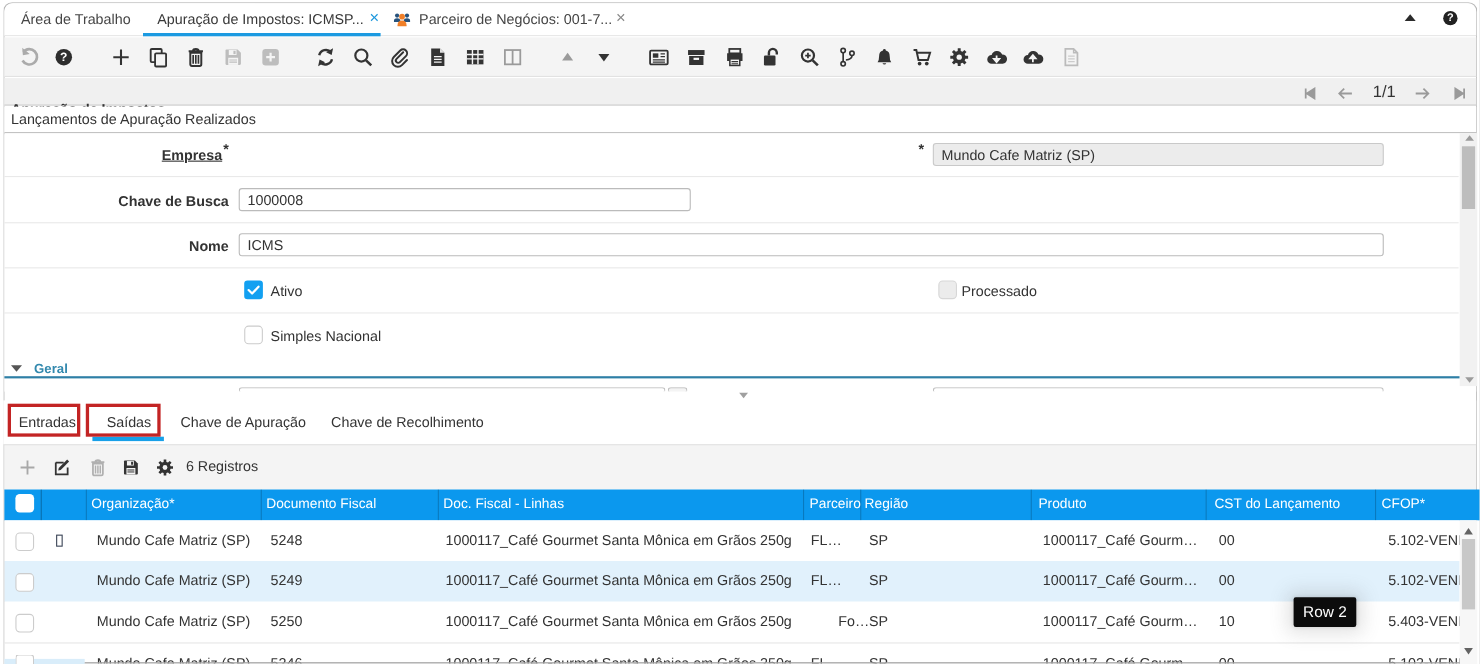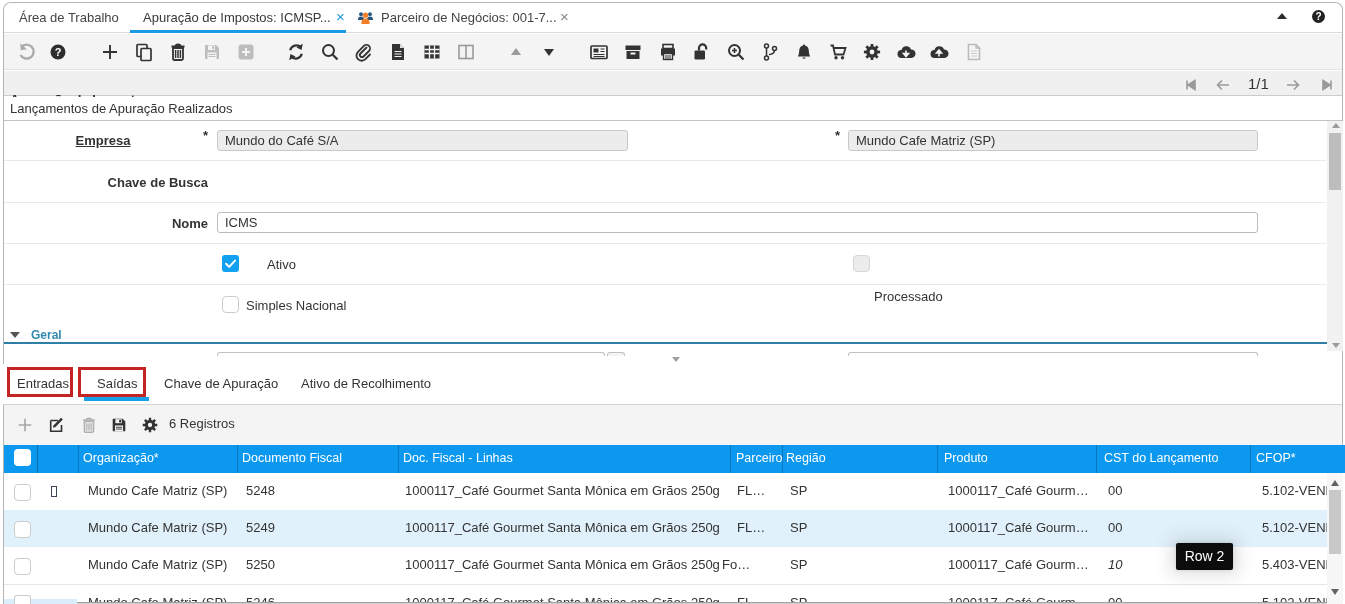--- a/index.html
+++ b/index.html
@@ -184,41 +184,41 @@
 <div class="abs" style="left:4px; top:97px; width:1338px; height:24px; background:#fff; border-bottom:1px solid #c3c3c3;"></div>
 <div class="abs" style="left:10px; top:101px;">Lançamentos de Apuração Realizados</div>
 
 <div class="abs" id="form" style="left:4px; top:122px; width:1338px; height:234px; background:#fff;">
 
   <div class="abs" style="left:0; top:38px; width:1322px; height:1px; background:#e9e9e9;"></div>
   <div class="abs" style="left:0; top:80px; width:1322px; height:1px; background:#e9e9e9;"></div>
   <div class="abs" style="left:0; top:121px; width:1322px; height:1px; background:#e9e9e9;"></div>
   <div class="abs" style="left:0; top:162px; width:1322px; height:1px; background:#e9e9e9;"></div>
 
-  <div class="abs lbl" style="left:0; top:11px; width:198px; text-align:center;"><u>Empresa</u></div>
+  <div class="abs lbl" style="left:0; top:11px; width:198px; text-align:right;"><u>Empresa</u></div>
   <div class="abs lbl" style="left:199px; top:6px; font-size:13px;">*</div>
-  <div class="inp ro" style="left:213px; top:8px; width:411px;">Mundo do Café S/A</div>
 
   <div class="abs lbl" style="left:831px; top:6px; font-size:13px;">*</div>
   <div class="inp ro" style="left:844px; top:8px; width:410px;">Mundo Cafe Matriz (SP)</div>
 
   <div class="abs lbl" style="left:0; top:53px; width:204px; text-align:right;">Chave de Busca</div>
+  <div class="inp" style="left:213px; top:49px; width:411px;">1000008</div>
 
   <div class="abs lbl" style="left:0; top:94px; width:204px; text-align:right;">Nome</div>
   <div class="inp" style="left:213px; top:90px; width:1041px;">ICMS</div>
 
   <div class="abs" style="left:218px; top:133px; width:17px; height:17px; border-radius:3px; background:#12a0f1;">
     <svg width="17" height="17" viewBox="0 0 17 17">
         <path d="M4 8.7 L7.2 11.9 L13 5.6" stroke="#fff" stroke-width="2" fill="none" stroke-linecap="round" stroke-linejoin="round"></path>
       </svg>
   </div>
-  <div class="abs" style="left:242px; top:135px;margin-left:21px;">Ativo</div>
+  <div class="abs" style="left:242px; top:135px;">Ativo</div>
 
   <div class="cb" style="left:849px; top:133px; background:#ececec; border-color:#d7d7d7;"></div>
-  <div class="abs" style="left:870px; top:135px;margin-top:32px;">Processado</div>
+  <div class="abs" style="left:870px; top:135px;">Processado</div>
 
   <div class="cb" style="left:218px; top:174px;"></div>
   <div class="abs" style="left:242px; top:176px;">Simples Nacional</div>
 
   <div class="abs" style="left:6px; top:210px; width:0; height:0; border-left:5px solid transparent; border-right:5px solid transparent; border-top:6px solid #555;"></div>
   <div class="abs" style="left:27px; top:206px; font-weight:bold; font-size:12px; color:#3389ae;">Geral</div>
   <div class="abs" style="left:0; top:220px; width:1323px; height:2px; background:#2e7fa6;"></div>
 
   <div class="abs" style="left:213px; top:230px; width:388px; height:4px; border:1px solid #c0c0c0; border-bottom:none; border-radius:3px 3px 0 0; background:#fff;"></div>
   <div class="abs" style="left:603px; top:230px; width:18px; height:4px; border:1px solid #c0c0c0; border-bottom:none; border-radius:3px 3px 0 0; background:#f4f4f4;"></div>
@@ -229,21 +229,21 @@
 <div class="abs" style="left:1332px; top:123px; width:0; height:0; border-left:4px solid transparent; border-right:4px solid transparent; border-bottom:5px solid #9b9b9b;"></div>
 <div class="abs" style="left:1329px; top:133px; width:12px; height:57px; background:#bdbdbd;"></div>
 <div class="abs" style="left:1332px; top:343px; width:0; height:0; border-left:4px solid transparent; border-right:4px solid transparent; border-top:5px solid #9b9b9b;"></div>
 
 <div class="abs" style="left:672px; top:357px; width:0; height:0; border-left:4.5px solid transparent; border-right:4.5px solid transparent; border-top:5px solid #a0a0a0;"></div>
 
 <div class="abs" style="left:3px; top:364px; width:1339px; height:41px; background:#fff; border-bottom:1px solid #d5d5d5;"></div>
 <div class="abs" style="left:17px; top:376px; color:#333;text-align:right;">Entradas</div>
 <div class="abs" style="left:97px; top:376px; color:#333;">Saídas</div>
 <div class="abs" style="left:164px; top:376px; color:#333;">Chave de Apuração</div>
-<div class="abs" style="left:301px; top:376px; color:#333;">Ativo de Recolhimento</div>
+<div class="abs" style="left:301px; top:376px; color:#333;">Chave de Recolhimento</div>
 <div class="abs" style="left:84px; top:397px; width:65px; height:4px; background:#18a0e8;"></div>
 
 <div class="abs" style="left:7px; top:367px; width:66px; height:30px; border:3px solid #c32424;"></div>
 <div class="abs" style="left:78px; top:367px; width:68px; height:30px; border:3px solid #c32424;"></div>
 
 <div class="abs" style="left:4px; top:405px; width:1338px; height:40px; background:#f4f4f4;"></div>
 <div class="abs" id="miniicons" style="left:0; top:416px;">
     <svg class="abs" style="left:16px;top:0;" width="18" height="18" viewBox="0 0 20 20">
       <path d="M10 3 V17 M3 10 H17" stroke="#a8a8a8" stroke-width="1.9"></path>
     </svg>
@@ -313,24 +313,24 @@
       <div class="abs" style="left:786px;top:10px;">SP</div>
       <div class="abs" style="left:944px;top:10px;">1000117_Café Gourm…</div>
       <div class="abs" style="left:1104px;top:10px;">00</div>
       <div class="abs" style="left:1258px;top:10px;">5.102-VENDA</div>
     </div>
     <div class="abs" style="left:0;top:74px;width:1323px;height:37px;background:#ffffff;">
       <div class="cb" style="left:10px;top:11px;"></div>
       <div class="abs" style="left:84px;top:10px;">Mundo Cafe Matriz (SP)</div>
       <div class="abs" style="left:242px;top:10px;">5250</div>
       <div class="abs" style="left:401px;top:10px;">1000117_Café Gourmet Santa Mônica em Grãos 250g</div>
-      <div class="abs" style="left:718px;top:10px;">Fo…</div>
+      <div class="abs" style="left:758px;top:10px;">Fo…</div>
       <div class="abs" style="left:786px;top:10px;">SP</div>
       <div class="abs" style="left:944px;top:10px;">1000117_Café Gourm…</div>
-      <div class="abs" style="left:1104px;top:10px;font-style:italic;">10</div>
+      <div class="abs" style="left:1104px;top:10px;">10</div>
       <div class="abs" style="left:1258px;top:10px;">5.403-VENDA</div>
     </div>
     <div class="abs" style="left:0;top:111px;width:1323px;height:37px;background:#ffffff;border-top:1px solid #e6e6e6;">
       <div class="cb" style="left:10px;top:11px;"></div>
       <div class="abs" style="left:84px;top:10px;">Mundo Cafe Matriz (SP)</div>
       <div class="abs" style="left:242px;top:10px;">5246</div>
       <div class="abs" style="left:401px;top:10px;">1000117_Café Gourmet Santa Mônica em Grãos 250g</div>
       <div class="abs" style="left:733px;top:10px;">FL…</div>
       <div class="abs" style="left:786px;top:10px;">SP</div>
       <div class="abs" style="left:944px;top:10px;">1000117_Café Gourm…</div>

